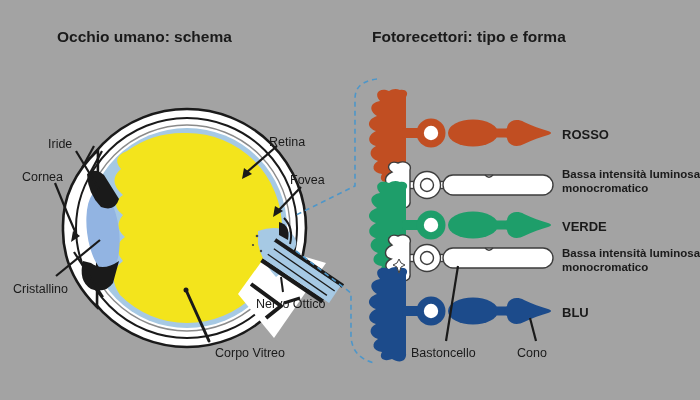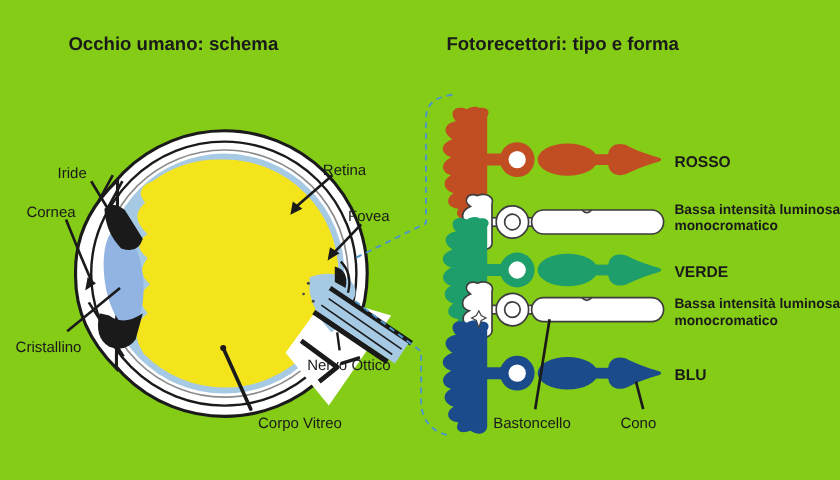--- a/index.html
+++ b/index.html
@@ -1,16 +1,16 @@
 <!DOCTYPE html>
 <html><head>
 <meta charset="utf-8">
 <style>
   html,body{margin:0;padding:0;background:#ffffff;}
-  .stage{position:relative;width:700px;height:400px;background:#84cc16;overflow:hidden;
+  .stage{position:relative;width:700px;height:400px;background:#a3a3a3;overflow:hidden;
          font-family:"Liberation Sans", sans-serif;}
   svg{display:block;}
   text{font-family:"Liberation Sans", sans-serif;fill:#1a1a1a;}
   .title{font-size:15.5px;font-weight:700;}
   .lbl{font-size:12.5px;font-weight:500;}
   .clbl{font-size:13px;font-weight:700;}
   .note{font-size:11.5px;font-weight:700;}
 </style>
 </head>
 <body>

